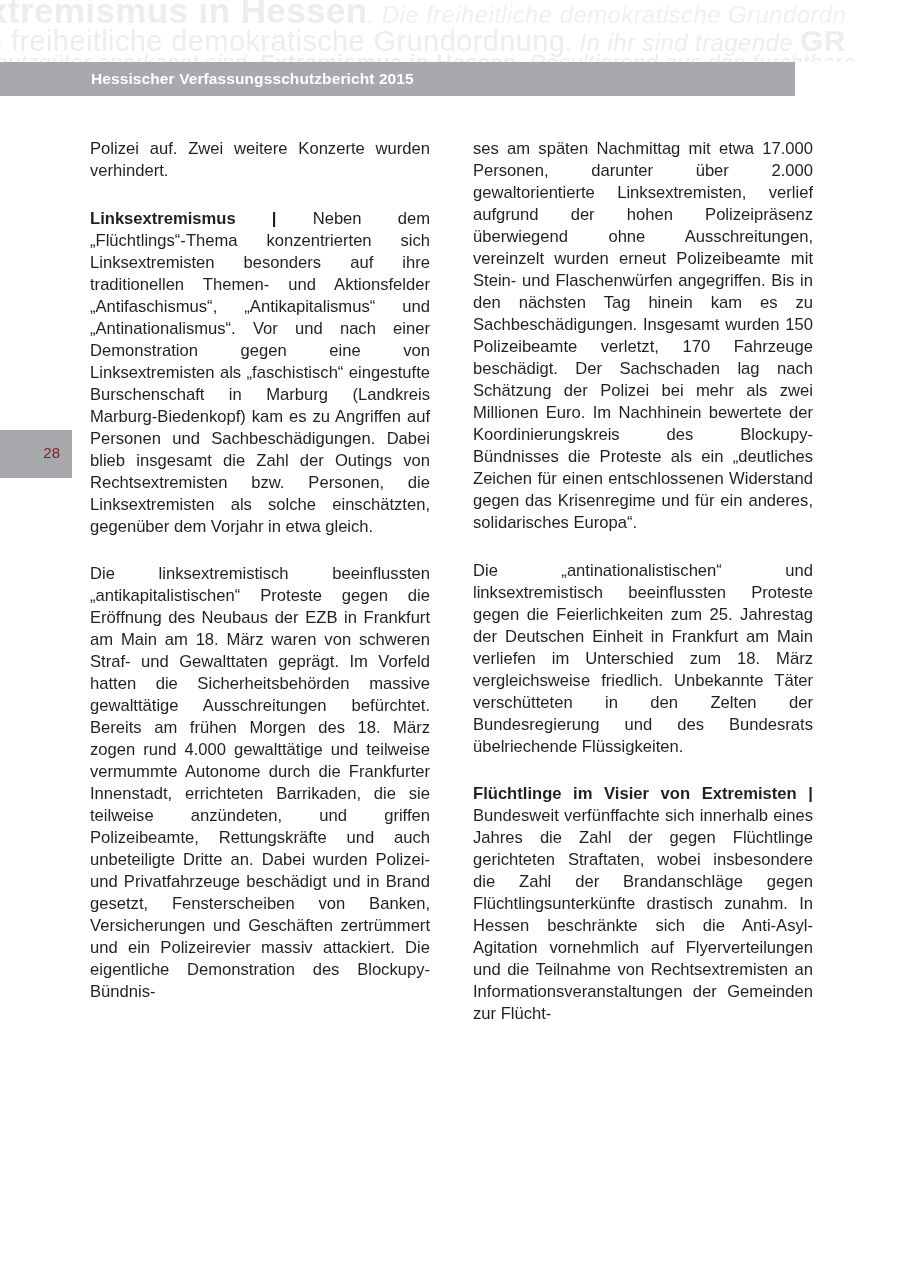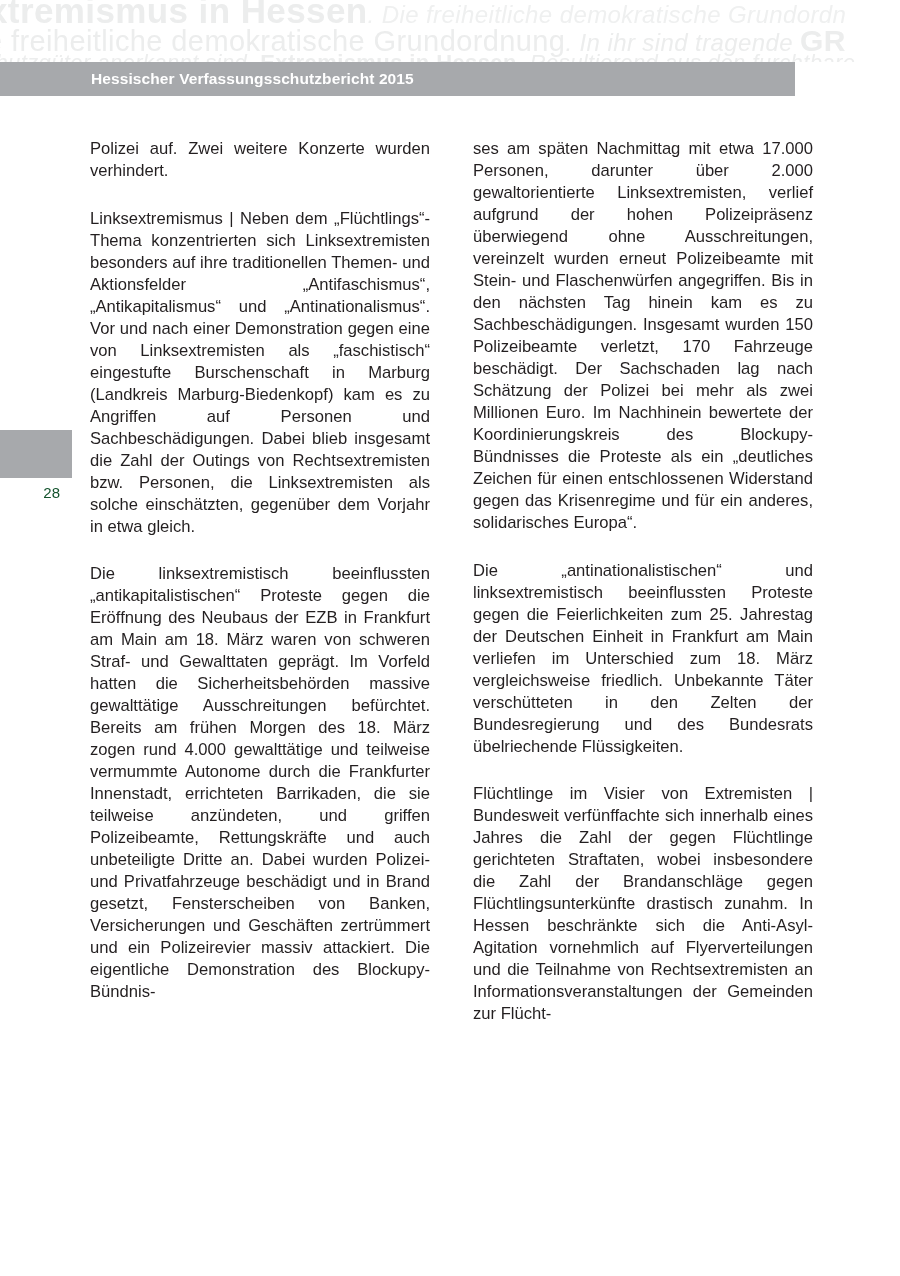--- a/index.html
+++ b/index.html
@@ -122,23 +122,22 @@
     top: 430px;
     width: 72px;
     height: 48px;
     background: #a7a9ac;
   }
   .page-tab-num {
     position: absolute;
     right: 12px;
     top: 14px;
     font-size: 15px;
-    color: #14532d;
+    color: #7f1d1d;
     font-weight: normal;
-    margin-top: 40px;
   }
 
   
   .col {
     position: absolute;
     top: 138px;
     width: 340px;
     font-size: 16.6px;
     line-height: 22px;
     text-align: justify;
@@ -149,21 +148,21 @@
   .col-left  { left: 90px; }
   .col-right { left: 473px; }
 
   .col p {
     margin: 0 0 25.6px 0;
   }
   .col p:last-child {
     margin-bottom: 0;
   }
   .lead {
-    font-weight: normal;
+    font-weight: bold;
   }
 </style>
 </head>
 <body>
 
 <div class="deco-band">
   <div class="deco-line deco-l1">
     <span>xtremismus in Hessen</span><span class="it">. Die freiheitliche demokratische Grundordn</span>
   </div>
   <div class="deco-line deco-l2">

